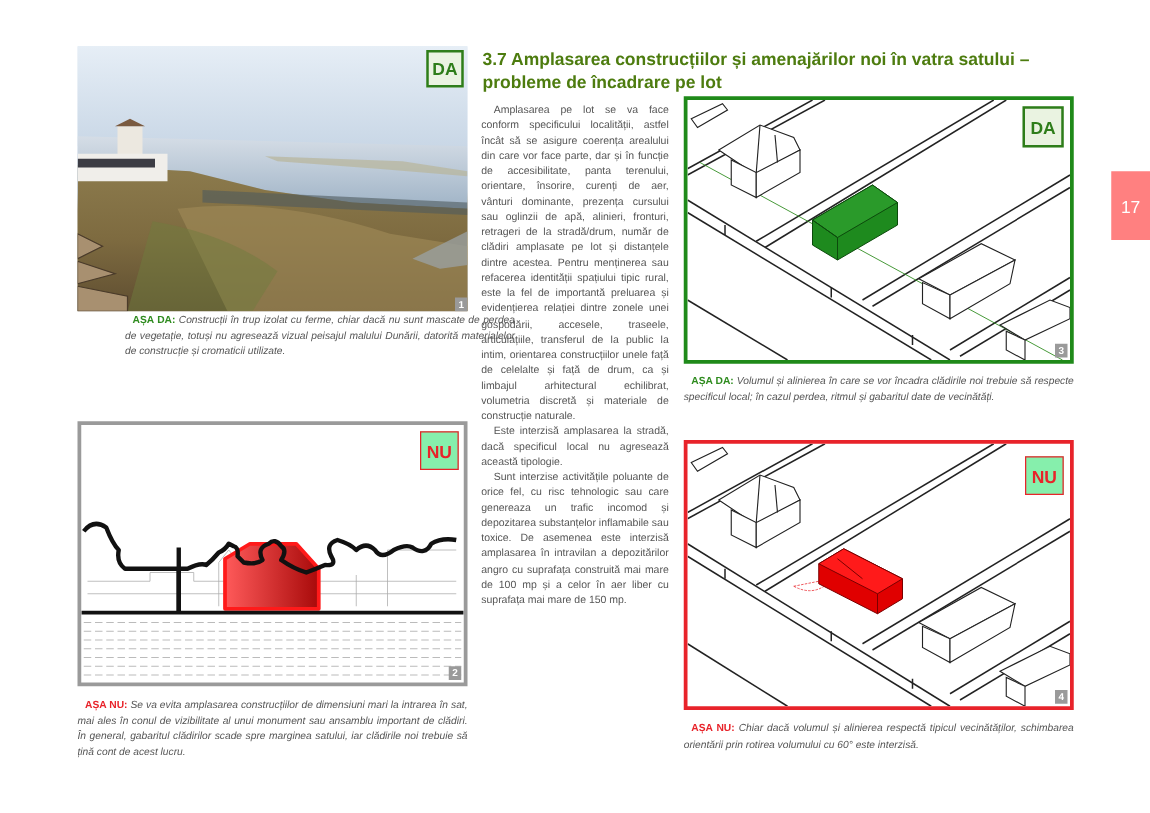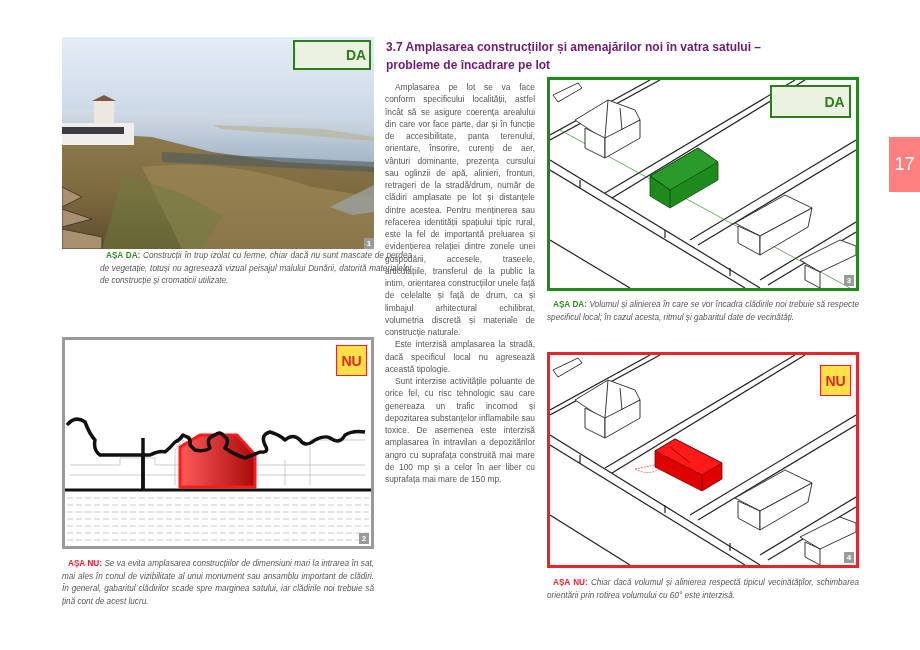--- a/index.html
+++ b/index.html
@@ -5,35 +5,35 @@
   html, body { margin:0; padding:0; }
   body { width:920px; height:650px; background:#ffffff; position:relative; overflow:hidden;
          font-family:"Liberation Sans", sans-serif; color:#4a4a4a; }
   .abs { position:absolute; }
 
   
   .photo1 { left:62px; top:37px; width:312px; height:212px; overflow:hidden;
             background:linear-gradient(180deg,#dfe9f3 0%,#cbd9e8 38%,#b9c7d6 45%,#9fb2c3 55%,#7a6e50 62%,#8a7a4e 75%,#6b5a3a 100%); }
   .photo1 svg { position:absolute; left:0; top:0; }
   .badge { position:absolute; font-weight:bold; font-size:14px; display:flex; align-items:center; justify-content:center; }
-  .badge-da { border:2px solid #2e7d1a; color:#2e7d1a; background:#eaf3e1;padding-left:48px; }
-  .badge-nu { border:1.5px solid #e8232a; color:#e8232a; background:#fde047; }
+  .badge-da { border:2px solid #2e7d1a; color:#2e7d1a; background:#eaf3e1; }
+  .badge-nu { border:1.5px solid #e8232a; color:#e8232a; background:#86efac; }
   .imgnum { position:absolute; width:10px; height:11px; background:#9a9a9a; color:#fff; font-size:8px; font-weight:bold;
             display:flex; align-items:center; justify-content:center; }
 
   .caption { position:absolute; font-size:8.2px; font-style:italic; line-height:12.5px; text-align:justify; color:#555; }
   .caption .lbl-da { color:#2e8b1e; font-weight:bold; font-style:normal; }
   .caption .lbl-nu { color:#e8232a; font-weight:bold; font-style:normal; }
 
-  .title { left:386px; top:38px; width:440px; font-size:12px; font-weight:bold; color:#701a75; line-height:18px; }
+  .title { left:386px; top:38px; width:440px; font-size:14px; font-weight:bold; color:#4d7c0f; line-height:18px; }
 
   .body-text { left:385px; top:81px; width:150px; font-size:8.4px; line-height:12.25px; color:#555; text-align:justify; }
   .body-text p { margin:0; text-indent:10px; }
 
-  .pagenum { left:889px; top:137px; width:31px; height:55px; background:#ff8080; color:#fff; font-size:18px;
+  .pagenum { left:889px; top:137px; width:31px; height:55px; background:#ff8080; color:#fff; font-size:14px;
              display:flex; align-items:center; justify-content:center; }
 
   .frame-da { left:547px; top:77px; width:312px; height:214px; border:3px solid #1f8a1a; box-sizing:border-box; background:#fff; overflow:hidden; }
   .frame-nu { left:547px; top:352px; width:312px; height:216px; border:3px solid #e8232a; box-sizing:border-box; background:#fff; overflow:hidden; }
   .frame-2 { left:62px; top:337px; width:312px; height:212px; border:3px solid #9a9a9a; box-sizing:border-box; background:#fff; overflow:hidden; }
 </style>
 </head>
 <body>
 
 <div class="abs photo1">
@@ -186,21 +186,21 @@
 
     <g stroke="#222" stroke-width="0.9" fill="#fff">
       <polygon points="3,15 28,3 32,8 8,22"></polygon>
     </g>
   </svg>
   <div class="badge badge-da" style="right:5px; top:5px; width:29px; height:29px;">DA</div>
   <div class="imgnum" style="right:2px; bottom:2px;">3</div>
 </div>
 
 <div class="caption" style="left:547px; top:299px; width:312px;">
-  <span style="display:inline-block;width:6px"></span><span class="lbl-da">AȘA DA:</span><span> Volumul și alinierea în care se vor încadra clădirile noi trebuie să respecte specificul local; în cazul acesta, ritmul și gabaritul date de vecinătăți.</span>
+  <span style="display:inline-block;width:6px"></span><span class="lbl-da">AȘA DA:</span><span> Volumul și alinierea în care se vor încadra clădirile noi trebuie să respecte specificul local; în cazul perdea, ritmul și gabaritul date de vecinătăți.</span>
 </div>
 
 <div class="abs frame-nu">
   <svg width="306" height="210" viewBox="0 0 306 210">
     <g stroke="#222" stroke-width="1.2" fill="none">
       <line x1="0" y1="55" x2="100" y2="0"></line>
       <line x1="0" y1="60" x2="110" y2="0"></line>
       <line x1="55" y1="113" x2="245" y2="0"></line>
       <line x1="62" y1="118" x2="255" y2="0"></line>
       <line x1="140" y1="160" x2="306" y2="60"></line>

